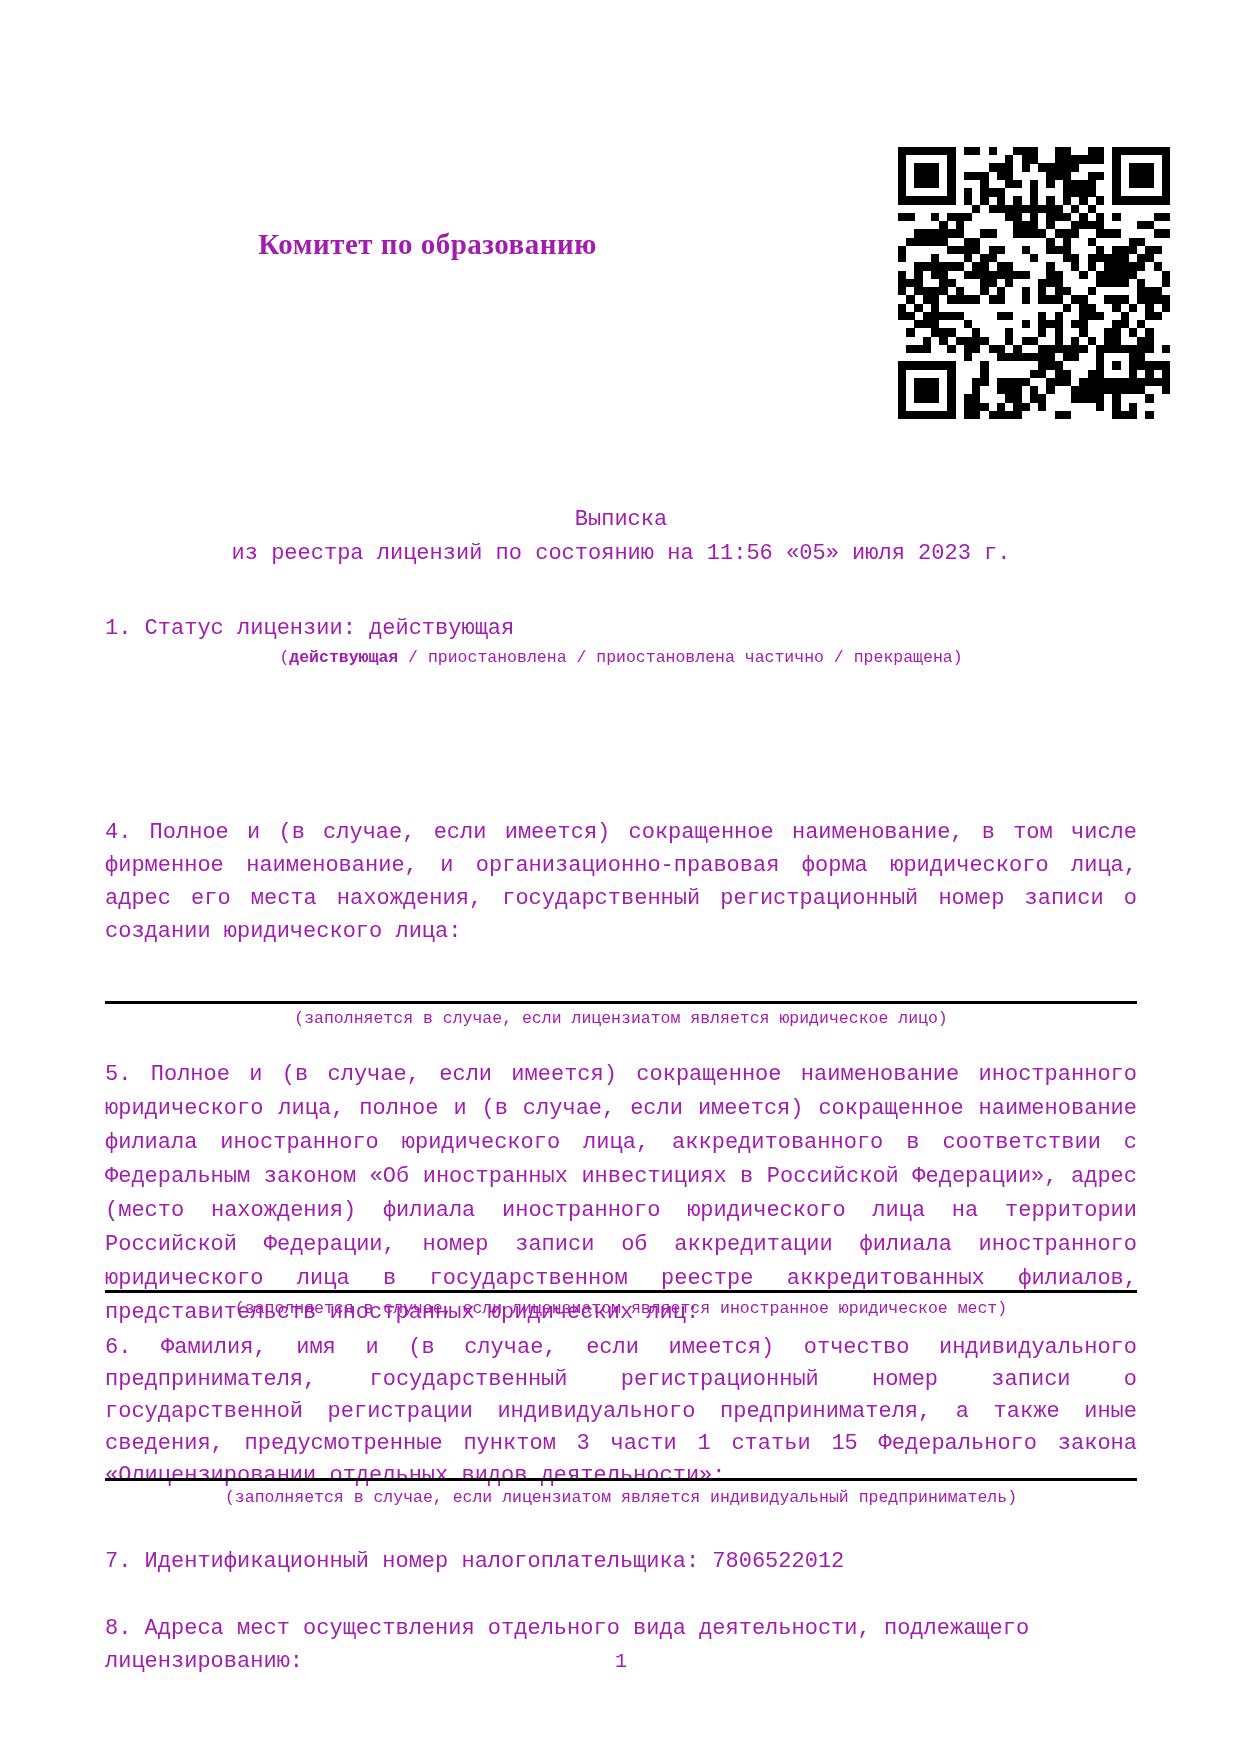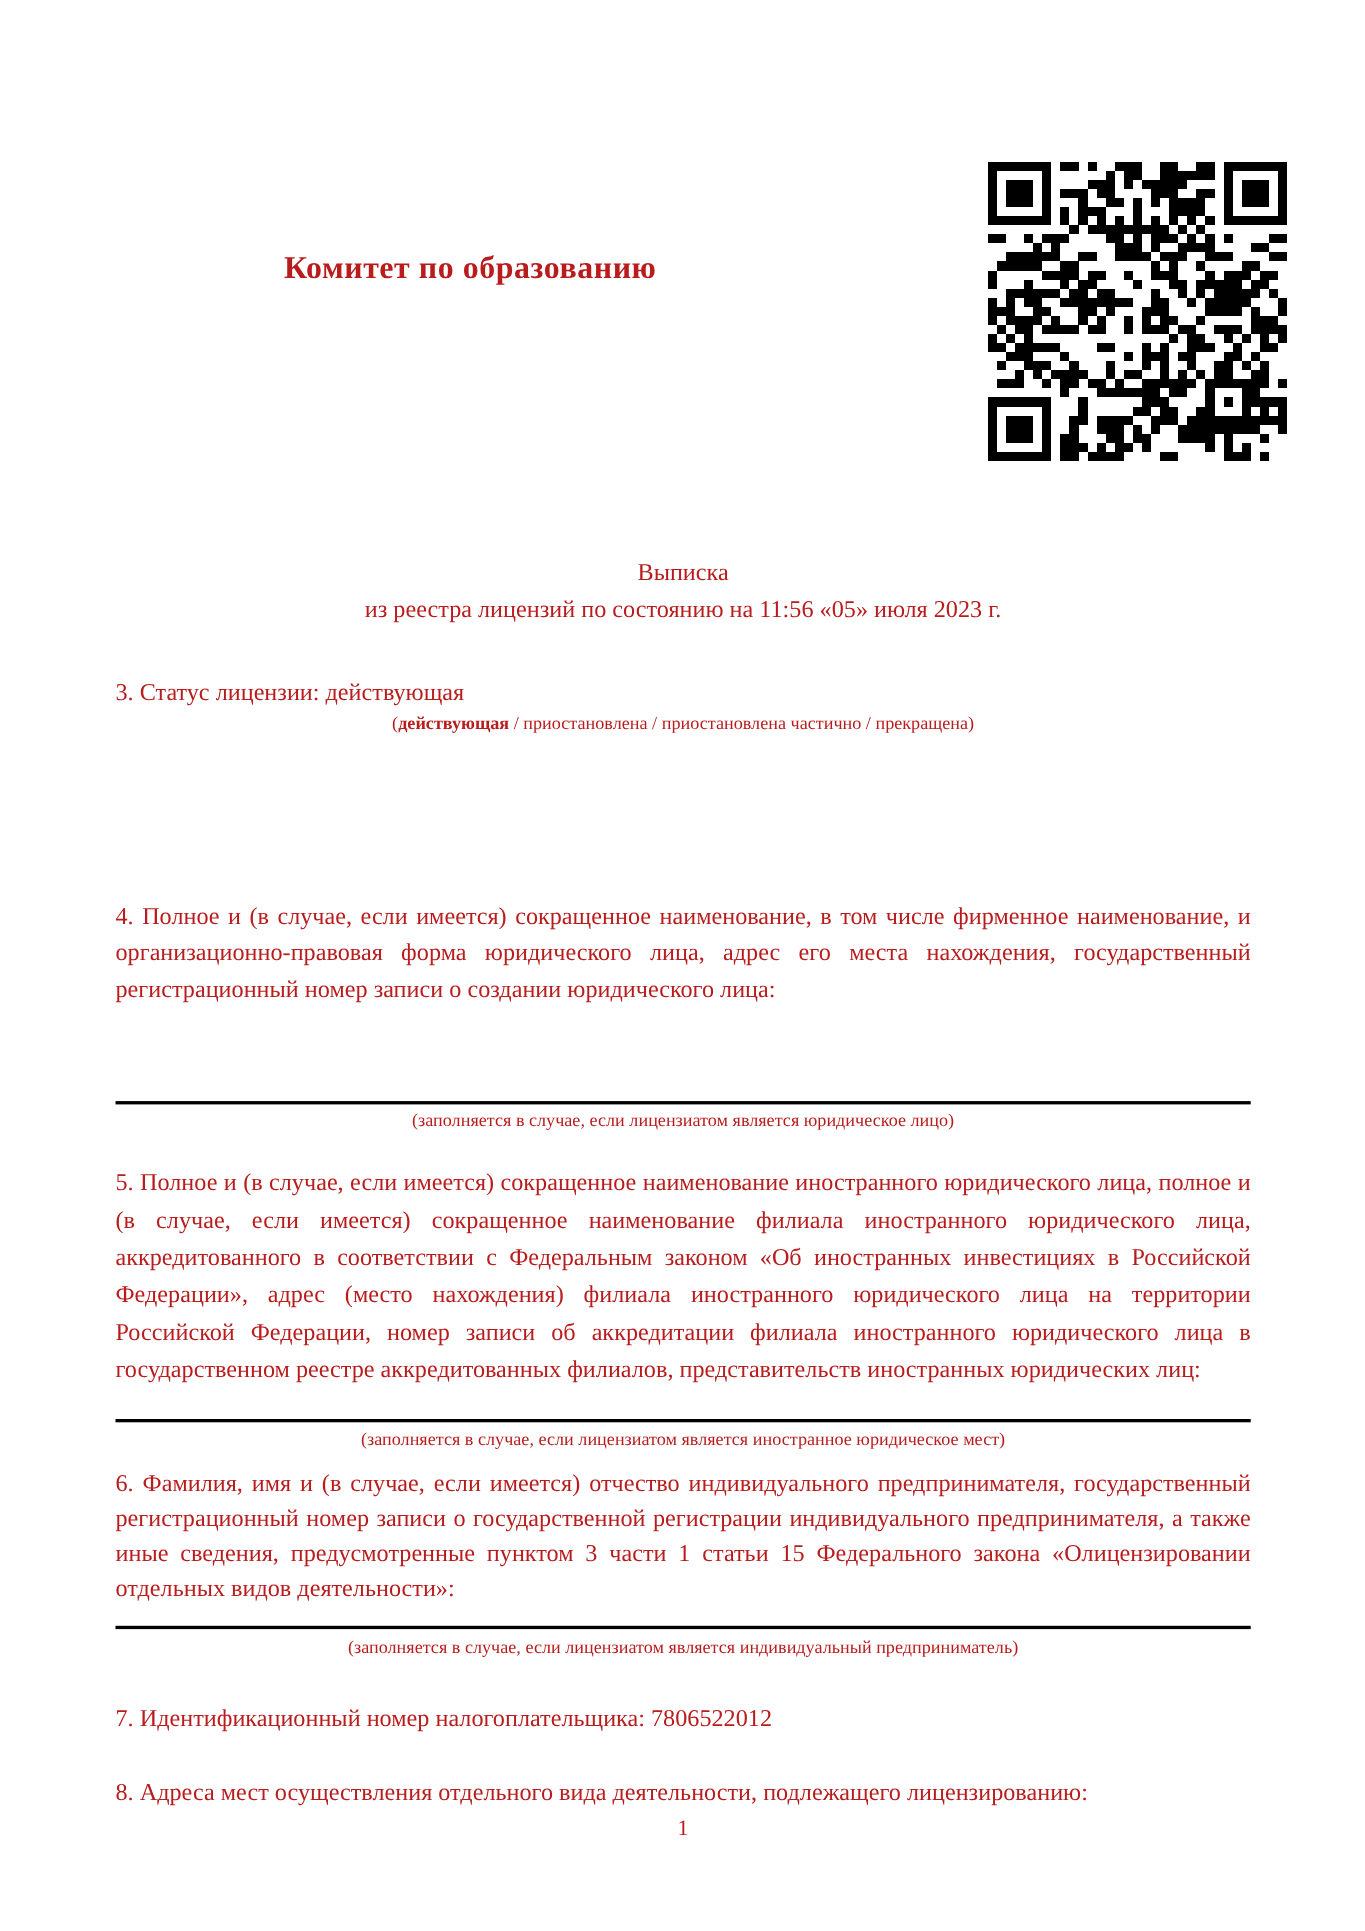--- a/index.html
+++ b/index.html
@@ -1,25 +1,25 @@
 <!DOCTYPE html>
 <html lang="ru"><head>
 <meta charset="utf-8">
 <style>
   html, body { margin: 0; padding: 0; background: #ffffff; }
   .page {
     position: relative;
     width: 1241px;
     height: 1755px;
     background: #ffffff;
-    color: #b91c1c;
+    color: #a21caf;
     font-family: "Liberation Serif", serif;
     overflow: hidden;
   }
-  .abs { position: absolute; left: 0; right: 0; }
+  .abs { position: absolute; left: 0; right: 0; font-family: Liberation Mono, monospace; }
   .content {
     position: absolute;
     left: 105px;
     top: 0;
     width: 1032px;
     height: 100%;
     font-size: 22px;
     line-height: 33px;
   }
   .header-left {
@@ -622,21 +622,21 @@
       </g>
     </svg>
 
   <div class="content">
 
     <div class="abs doc-title" style="top:503px">
       <div>Выписка</div>
       <div>из реестра лицензий по состоянию на 11:56 «05» июля 2023 г.</div>
     </div>
 
-    <div class="abs" style="top:612px">3. Статус лицензии: действующая</div>
+    <div class="abs" style="top:612px">1. Статус лицензии: действующая</div>
 
     <div class="abs small center" style="top:646px"><span>(</span><b class="inline">действующая</b><span> / приостановлена / приостановлена частично / прекращена)</span></div>
 
 
 
     <div class="abs just" style="top:816px">4. Полное и (в случае, если имеется) сокращенное наименование, в том числе фирменное наименование, и организационно-правовая форма юридического лица, адрес его места нахождения, государственный регистрационный номер записи о создании юридического лица:</div>
 
 
     <div class="abs rule" style="top:1001px"></div>
 

